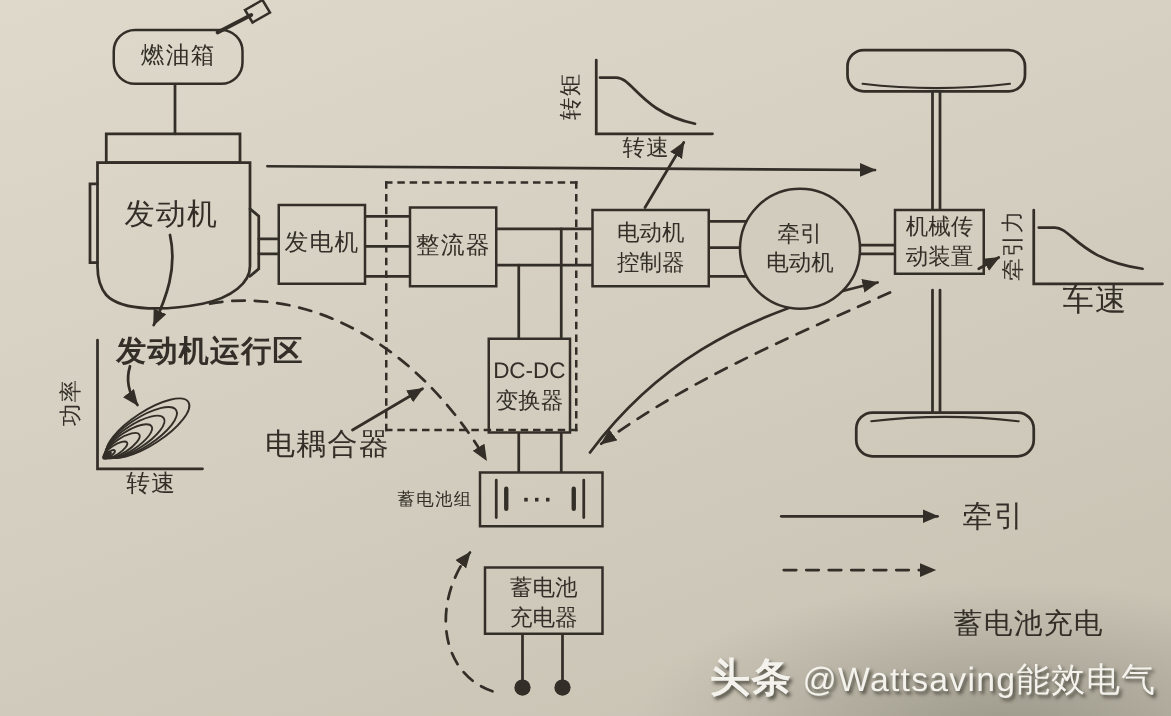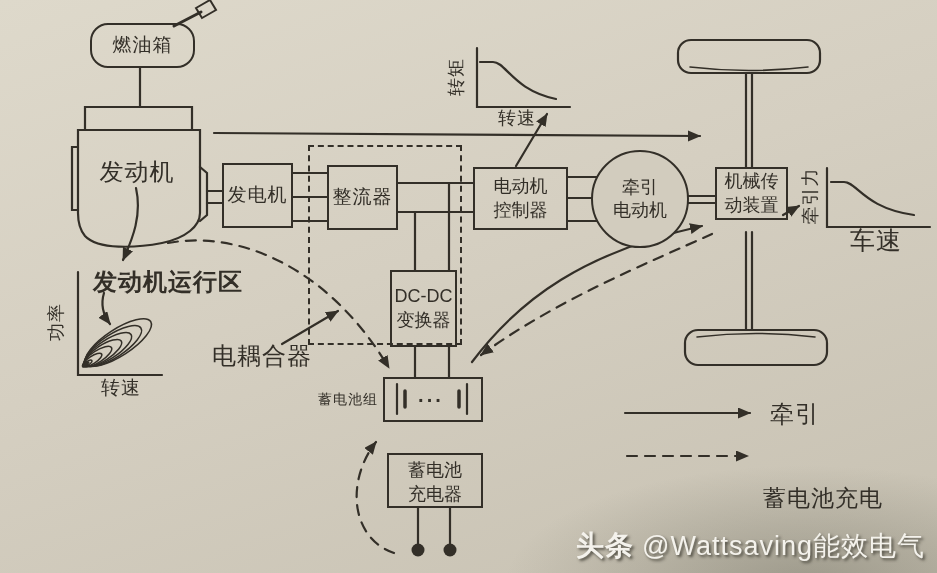--- a/index.html
+++ b/index.html
@@ -30,21 +30,21 @@
   .lbl.rot { transform: rotate(-90deg); }
   .lbl.left { justify-content: flex-start; }
   .lbl.right { justify-content: flex-end; }
   .watermark {
     position: absolute; right: 12px; bottom: 8px;
     display: flex; align-items: baseline; gap: 8px;
     color: #f4f2ec; font-size: 27px;
     text-shadow: 2px 2px 3px rgba(62,60,50,0.85);
     letter-spacing: 1px;
   }
-  .watermark .brand { font-weight: 900; font-size: 28px; }
+  .watermark .brand { font-weight: 900; font-size: 32px; }
 </style>
 </head>
 <body>
 
 <div id="stage">
 
   <svg class="wires" width="937" height="573" viewBox="0 0 937 573" fill="none" stroke="#332f28" stroke-width="2.2" stroke-linecap="round">
     <defs>
       <marker id="ah" markerUnits="userSpaceOnUse" markerWidth="16" markerHeight="14" refX="12" refY="5.5" orient="auto">
         <path d="M0,0 L13,5.5 L0,11 Z" fill="#332f28" stroke="none"></path>

